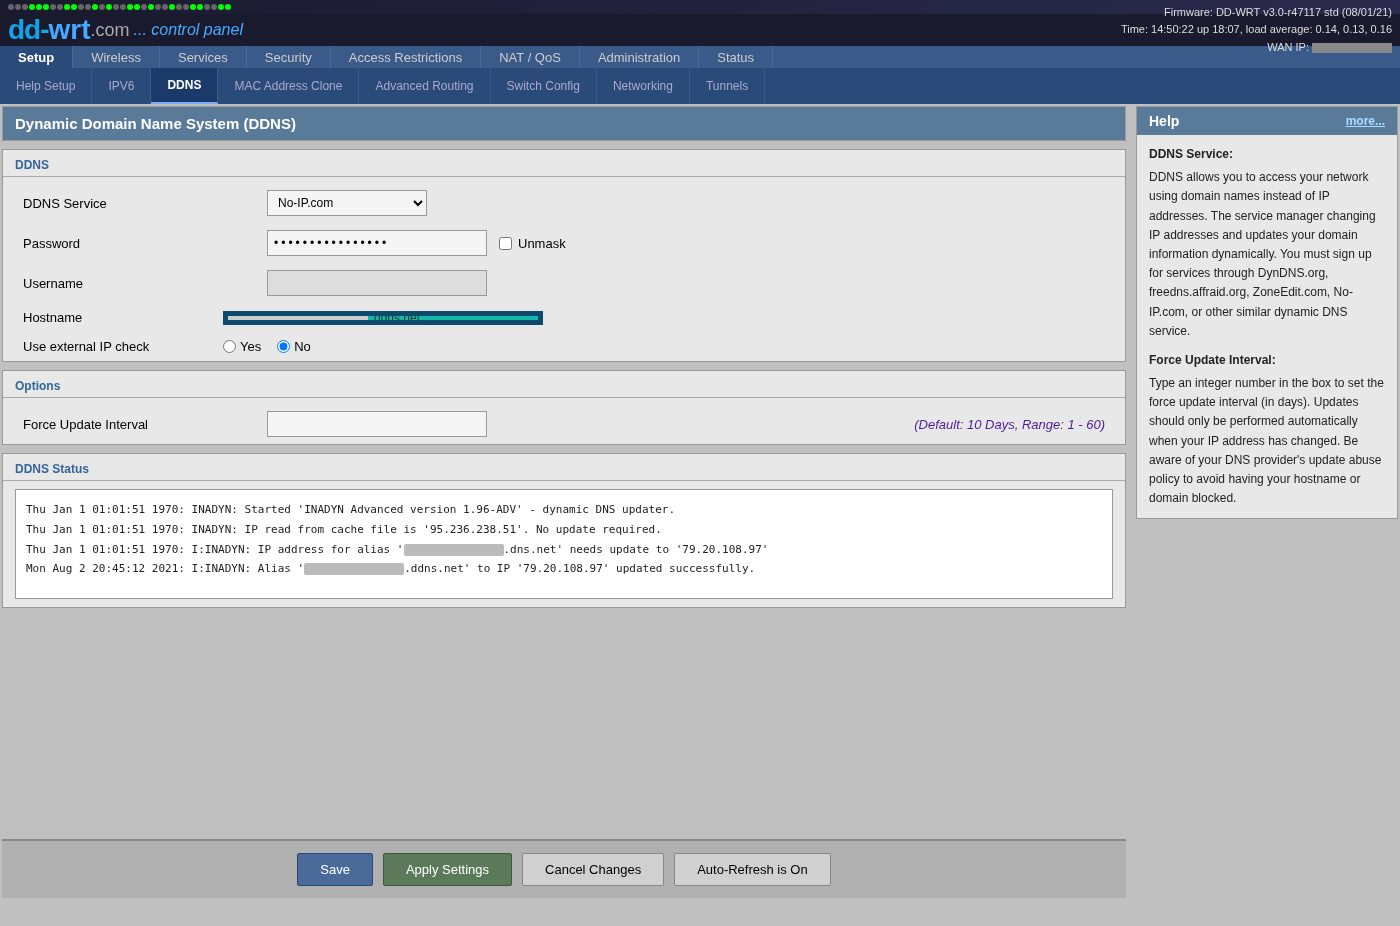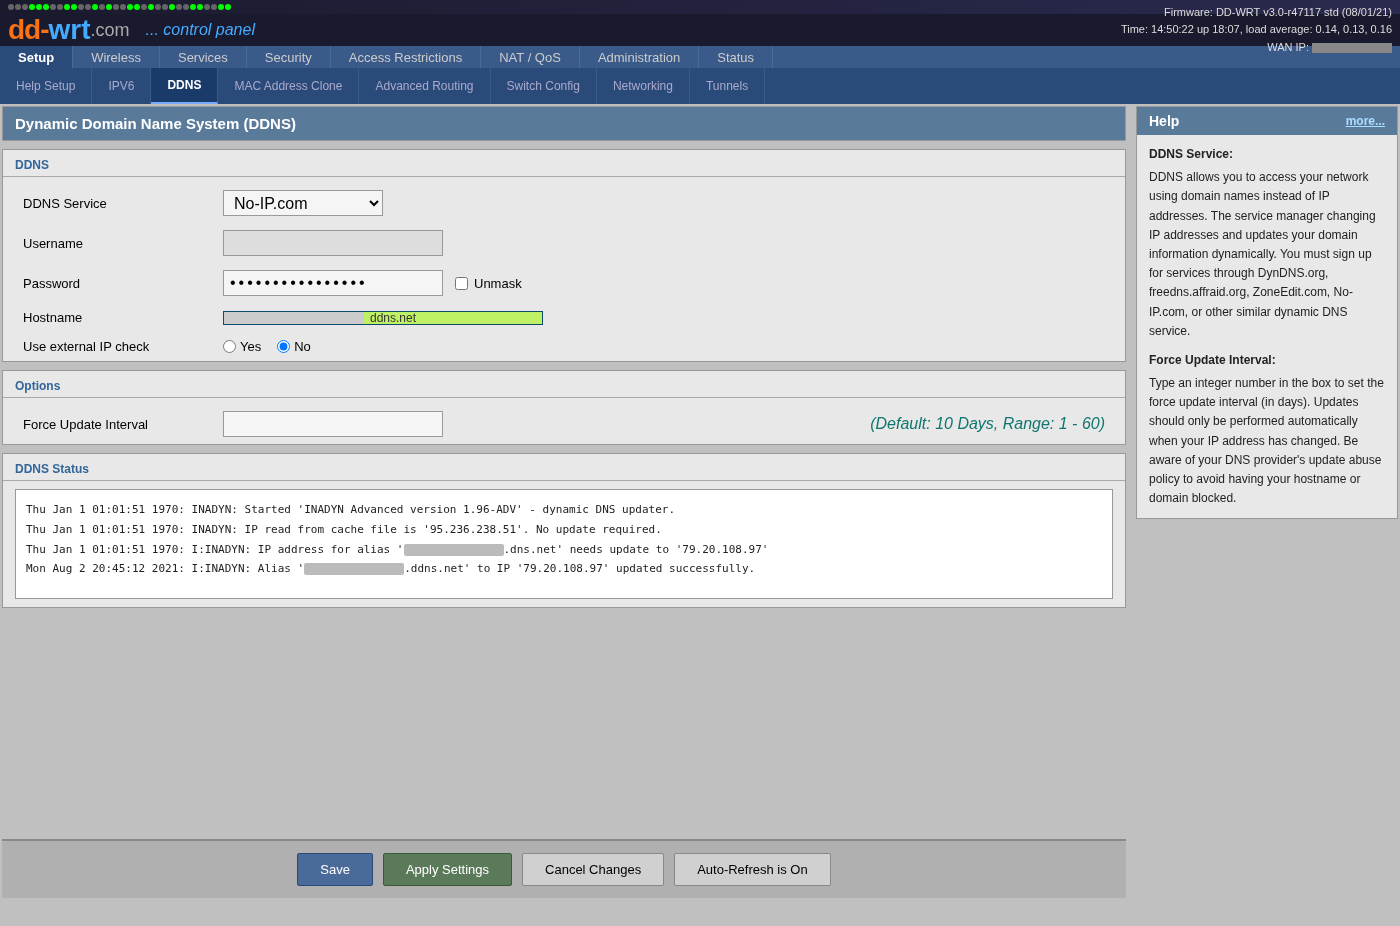--- a/index.html
+++ b/index.html
@@ -1,24 +1,24 @@
 <!DOCTYPE html>
 <html><head>
   <meta charset="utf-8">
   <style>
     * { box-sizing: border-box; margin: 0; padding: 0; }
     body { font-family: Arial, Helvetica, sans-serif; font-size: 13px; background: #c0c0c0; color: #000; width: 1400px; height: 926px; overflow: hidden; }
 
     
     .top-bar { background: #1a1a2e; display: flex; justify-content: space-between; align-items: center; padding: 2px 8px; height: 32px; }
     .logo { display: flex; align-items: center; }
-    .logo-dd { color: #f97316; font-size: 28px; font-weight: bold; letter-spacing: -1px; }
+    .logo-dd { color: #0ea5e9; font-size: 28px; font-weight: bold; letter-spacing: -1px; }
     .logo-wrt { color: #4af; font-size: 28px; font-weight: bold; }
     .logo-com { color: #aaa; font-size: 18px; }
-    .logo-cp { color: #4af; font-size: 16px; margin-left: 16px; font-style: italic; }
+    .logo-cp { color: #4af; font-size: 16px; margin-left: 4px; font-style: italic; }
     .top-right { color: #ddd; font-size: 11px; text-align: right; line-height: 1.6; }
     .wan-ip-bar { background: #888; display: inline-block; width: 80px; height: 10px; vertical-align: middle; }
     .dot { width: 6px; height: 6px; border-radius: 50%; background: #444; display: inline-block; }
     .dot.green { background: #0f0; }
     .dot.gray { background: #666; }
 
     
     .main-nav { background: #3a5a8a; display: flex; align-items: stretch; height: 22px; }
     .main-nav-tab { color: #ccc; padding: 0 18px; display: flex; align-items: center; cursor: pointer; border-right: 1px solid #4a6a9a; font-size: 13px; text-decoration: none; }
     .main-nav-tab.active { background: #2a4a7a; color: #fff; font-weight: bold; }
@@ -41,40 +41,41 @@
 
     
     .form-row { display: flex; align-items: center; padding: 7px 20px; }
     .form-label { width: 200px; font-size: 13px; color: #000; }
     .form-control { flex: 1; }
 
     select, input[type="text"], input[type="password"] {
       border: 1px solid #999;
       background: #f5f5f5;
       padding: 3px 6px;
-      font-size: 16px;
+      font-size: 12px;
       height: 26px;
+      margin-left: 44px;
     }
     select { width: 160px; }
     input[type="text"] { width: 220px; }
     input[type="password"] { width: 220px; }
-    .hostname-full { display: flex; align-items: center; border: 1px solid #0c4a6e; background: #bef264; height: 14px; width: 320px; overflow: hidden; }
+    .hostname-full { display: flex; align-items: center; border: 5px solid #0c4a6e; background: #14b8a6; height: 14px; width: 320px; overflow: hidden; }
     .hostname-full-left { background: #ccc; padding: 0 8px; height: 100%; display: flex; align-items: center; font-size: 12px; color: #555; width: 130px; }
     .hostname-full-right { padding: 0 6px; font-size: 12px; color: #333; }
 
     .unmask-wrap { display: flex; align-items: center; gap: 6px; margin-left: 12px; }
     .password-wrap { display: flex; align-items: center; }
 
     .radio-wrap { display: flex; align-items: center; gap: 16px; }
     .radio-option { display: flex; align-items: center; gap: 4px; font-size: 13px; }
 
     
     .force-update-row { display: flex; align-items: center; padding: 7px 20px; }
     .force-input { width: 50px; border: 1px solid #999; background: #f5f5f5; padding: 3px 6px; font-size: 12px; height: 26px; text-align: center; }
-    .force-hint { margin-left: auto; color: #0f766e; font-size: 16px; font-style: italic; }
+    .force-hint { margin-left: auto; color: #4c1d95; font-size: 13px; font-style: italic; }
 
     
     .status-log { background: #fff; border: 1px solid #999; margin: 8px 12px; padding: 10px; font-size: 11px; font-family: monospace; line-height: 1.8; min-height: 110px; }
     .status-log-line { color: #222; }
     .redacted { display: inline-block; background: #bbb; color: #bbb; border-radius: 2px; min-width: 100px; height: 12px; vertical-align: middle; }
 
     
     .help-panel { width: 262px; background: #e8e8e8; border: 1px solid #999; align-self: flex-start; }
     .help-header { background: #5a7a9a; color: #fff; padding: 6px 12px; display: flex; justify-content: space-between; align-items: center; font-size: 14px; font-weight: bold; }
     .help-more { color: #adf; font-size: 12px; cursor: pointer; text-decoration: underline; }
@@ -185,36 +186,36 @@
             <option>No-IP.com</option>
             <option>DynDNS</option>
             <option>freedns.afraid.org</option>
             <option>ZoneEdit</option>
             <option>Disabled</option>
           </select>
         </div>
       </div>
 
       <div class="form-row">
-        <div class="form-label">Username</div>
-        <div class="form-control">
-          <input type="text" value="" style="background: rgb(221, 221, 221); width: 220px;">
-        </div>
-      </div>
-
-      <div class="form-row">
         <div class="form-label">Password</div>
         <div class="form-control">
           <div class="password-wrap">
             <input type="password" value="1234567890123456" style="width: 220px; letter-spacing: 3px;">
             <div class="unmask-wrap">
               <input type="checkbox" id="unmask" style="">
               <label for="unmask">Unmask</label>
             </div>
           </div>
+        </div>
+      </div>
+
+      <div class="form-row">
+        <div class="form-label">Username</div>
+        <div class="form-control">
+          <input type="text" value="" style="background: rgb(221, 221, 221); width: 220px;">
         </div>
       </div>
 
       <div class="form-row">
         <div class="form-label">Hostname</div>
         <div class="form-control">
           <div class="hostname-full">
             <div class="hostname-full-left" style="background:#ccc; width:140px;"></div>
             <div class="hostname-full-right">ddns.net</div>
           </div>

